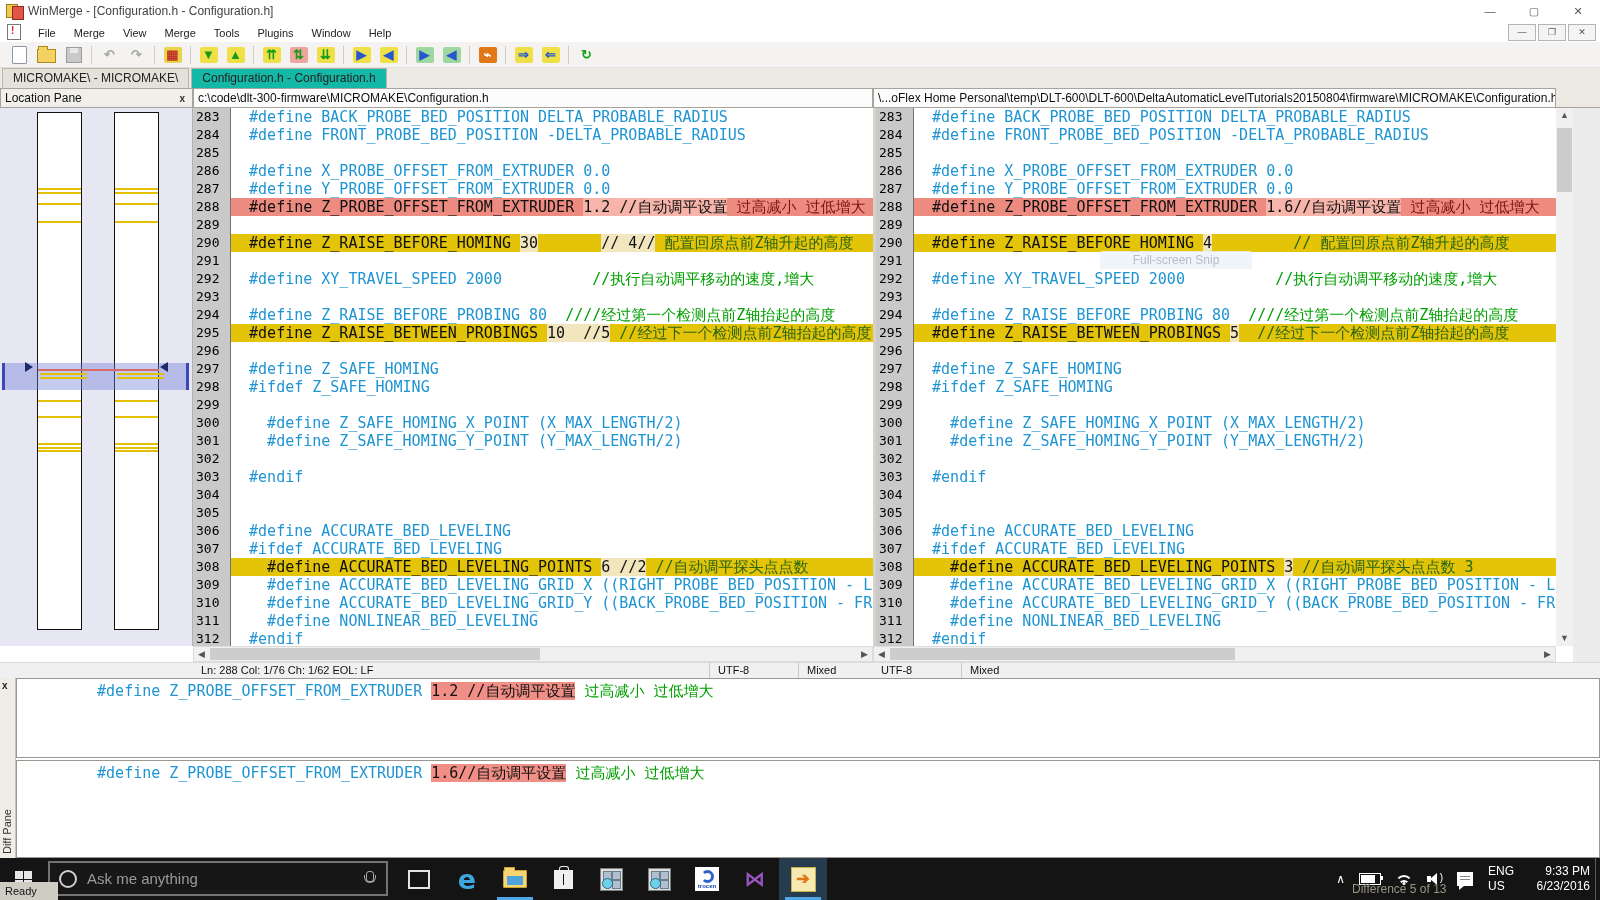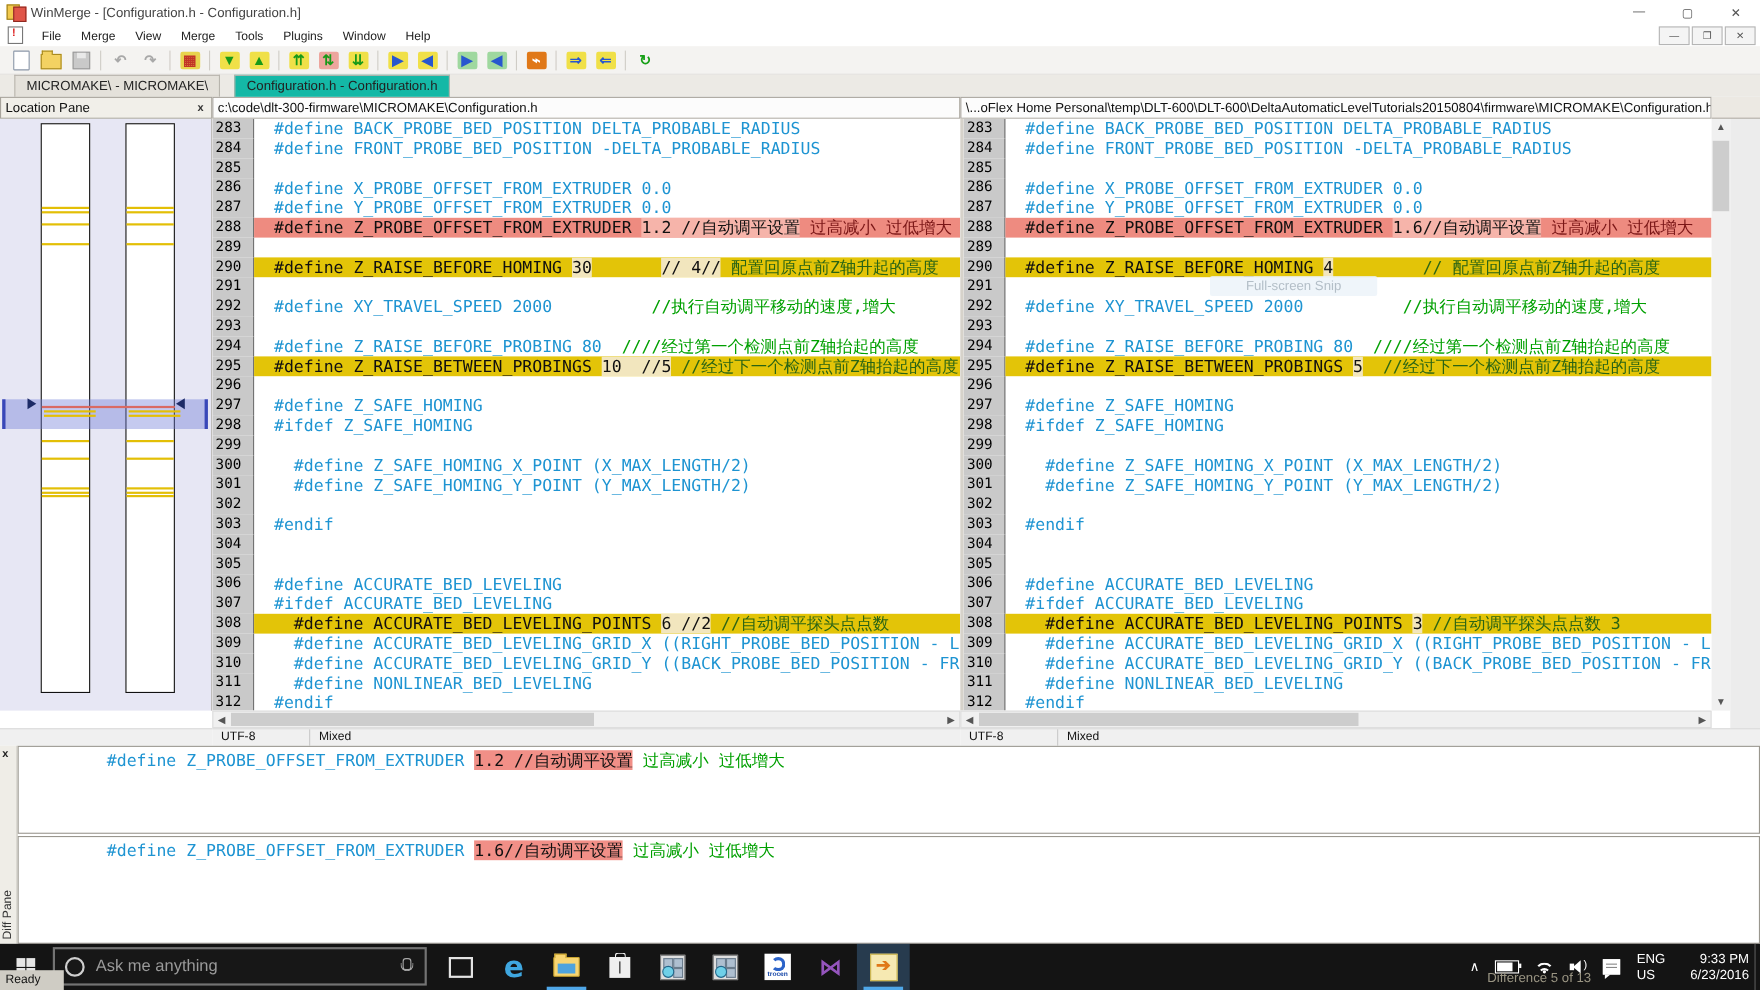--- a/index.html
+++ b/index.html
@@ -28,21 +28,21 @@
   .tchip{min-width:18px;height:16px;display:flex;align-items:center;justify-content:center;
     font-size:13px;font-weight:bold;border-radius:2px;line-height:16px}
   .tsep{width:1px;height:18px;background:#cfccc6;margin:0 4px}
   .ic-page{width:13px;height:16px;background:#fff;border:1px solid #8b97a8;border-radius:1px}
   .ic-folder{width:17px;height:12px;background:#f3d262;border:1px solid #a88a20;position:relative;margin-top:3px}
   .ic-folder:before{content:"";position:absolute;left:0;top:-4px;width:8px;height:3px;background:#f3d262;border:1px solid #a88a20;border-bottom:none}
   .ic-floppy{width:14px;height:14px;background:#c9c9c9;border:1px solid #9b9b9b;position:relative}
   .ic-floppy:before{content:"";position:absolute;left:3px;top:0;width:8px;height:5px;background:#e9e9e9}
   
   #tabbar{left:0;top:68px;width:1600px;height:20px;background:#eceae5;display:flex;align-items:flex-end}
-  .tab{font-size:12px;color:#222;padding:2px 10px 3px 10px;border:1px solid #b8b5ad;border-bottom:none;margin-left:13px;background:#e4e1da}
+  .tab{font-size:12px;color:#222;padding:2px 10px 3px 10px;border:1px solid #b8b5ad;border-bottom:none;margin-left:2px;background:#e4e1da}
   .tab.active{background:#14b8a6;position:relative;z-index:2}
   
   .hdr{top:88px;height:20px;background:#fcfcfc;border:1px solid #a8a49c;box-sizing:border-box;
     font-size:12px;color:#111;display:flex;align-items:center;padding:0 4px;white-space:nowrap;overflow:hidden}
   #lochdr{left:0;width:193px;background:#f1efe9}
   #lochdr .x{margin-left:auto;font-size:10px;color:#333;font-weight:bold;padding:0 3px}
   #hdr-left{left:193px;width:680px}
   #hdr-right{left:873px;width:683px}
   #hdr-fill{left:1556px;top:88px;width:44px;height:20px;background:#ece9e3;border-bottom:1px solid #a8a49c;box-sizing:border-box}
   
@@ -559,20 +559,21 @@
 </div>
 <div class="abs" id="vscroll">
   <span class="a" style="top:0">▲</span>
   <span id="vthumb"></span>
   <span class="a" style="bottom:0">▼</span>
 </div>
 <div class="abs" id="right-fill"></div>
 
 <div class="abs" id="sb-loc"></div>
 <div class="abs sbar" id="sb-left">
+  <span class="sseg main">Ln: 288  Col: 1/76  Ch: 1/62  EOL: LF</span>
   <span class="sseg enc">UTF-8</span>
   <span class="sseg eol">Mixed</span>
 </div>
 <div class="abs sbar" id="sb-right">
   <span class="sseg enc">UTF-8</span>
   <span class="sseg eol">Mixed</span>
 </div>
 
 <div class="abs" id="diffstrip">
   <span id="diffclose">x</span>

